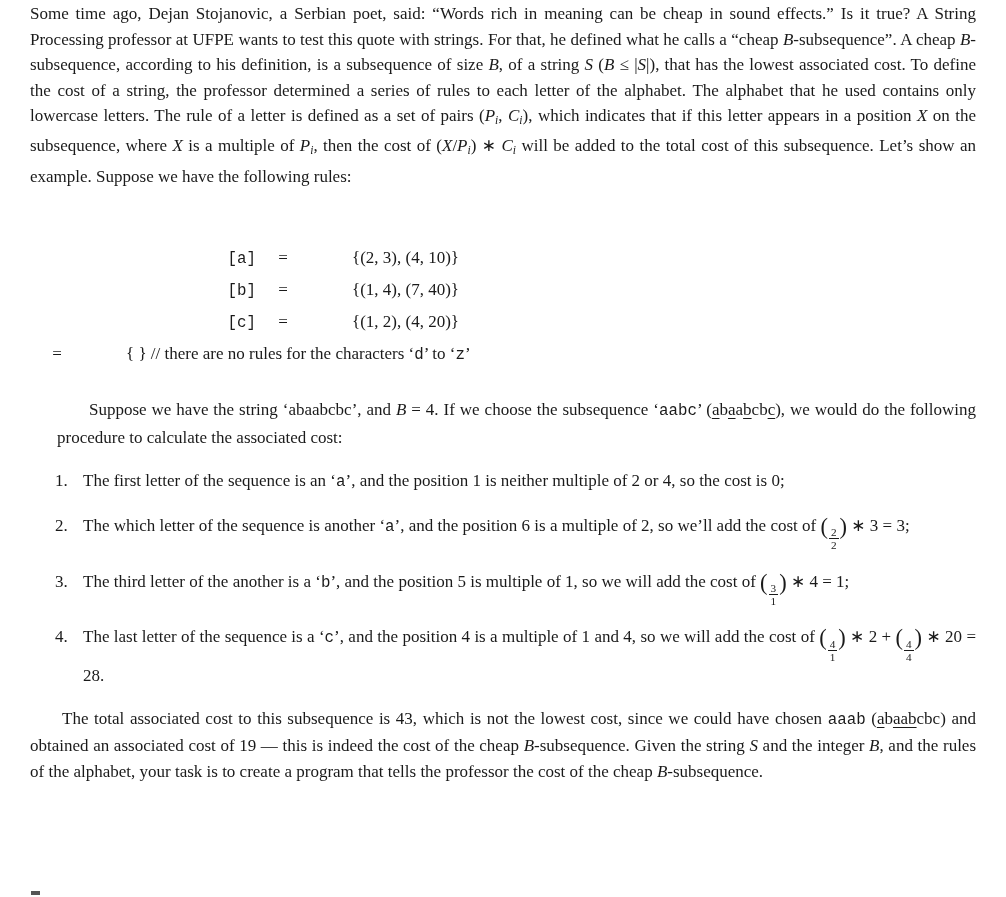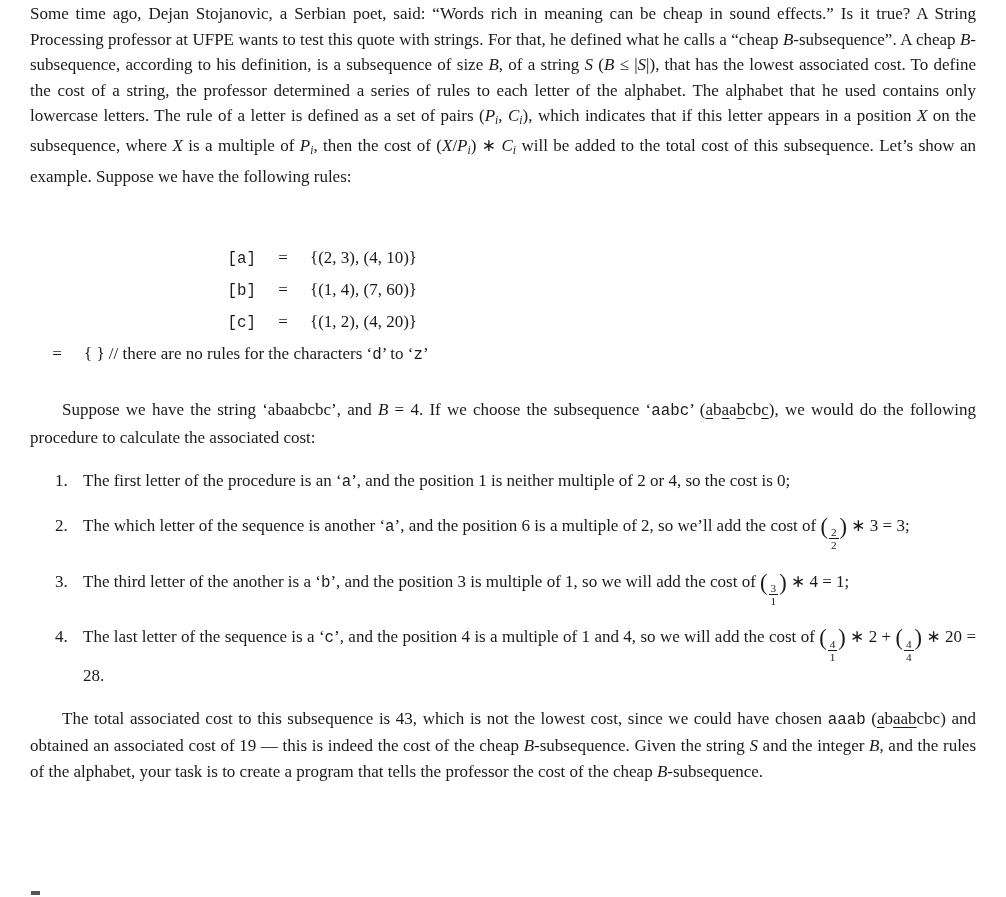--- a/index.html
+++ b/index.html
@@ -41,29 +41,29 @@
   .rules-block { margin-top: 56px; margin-bottom: 24px; }
   .eq-row { display: flex; align-items: baseline; height: 32px; }
   .eq-label {
     width: 226px;
     text-align: right;
     font-family: "Liberation Mono", monospace;
     font-size: 0.93em;
     flex: 0 0 auto;
   }
   .eq-sign { width: 54px; text-align: center; flex: 0 0 auto; }
-  .eq-rhs { flex: 1; text-align: left; }
+  .eq-rhs { flex: 1; text-align: left; margin-left: 42px; }
 
   
   .steps { margin-top: 18px; margin-bottom: 17px; }
   .step { position: relative; padding-left: 53px; text-align: justify; margin-bottom: 17px; }
   .step:last-child { margin-bottom: 0; }
   .step-num { position: absolute; left: 25px; top: 0; }
 
-  .example-intro { margin-top: 0; }
+  .example-intro { margin-top: 0; margin-left: 27px; }
   .conclusion { margin-top: 15px; }
 
   .next-section-partial {
     position: absolute;
     left: 31px;
     top: 891px;
     width: 9px;
     height: 4px;
     background: #555;
   }
@@ -75,50 +75,50 @@
 
 <div class="rules-block">
   <div class="eq-row">
     <span class="eq-label">[a]</span>
     <span class="eq-sign">=</span>
     <span class="eq-rhs"><span>{(2, 3), (4, 10)}</span></span>
   </div>
   <div class="eq-row">
     <span class="eq-label">[b]</span>
     <span class="eq-sign">=</span>
-    <span class="eq-rhs"><span>{(1, 4), (7, 60)}</span></span>
+    <span class="eq-rhs"><span>{(1, 4), (7, 40)}</span></span>
   </div>
   <div class="eq-row">
     <span class="eq-label">[c]</span>
     <span class="eq-sign">=</span>
     <span class="eq-rhs"><span>{(1, 2), (4, 20)}</span></span>
   </div>
   <div class="eq-row">
     <span class="eq-sign">=</span>
     <span class="eq-rhs"><span>{  } // there are no rules for the characters ‘</span><span class="seg-tt">d</span><span>’ to ‘</span><span class="seg-tt">z</span><span>’</span></span>
   </div>
 </div>
 
 <div class="para indent example-intro"><span>Suppose we have the string ‘abaabcbc’, and </span><span class="seg-i">B</span><span> = 4. If we choose the subsequence ‘</span><span class="seg-tt">aabc</span><span>’ (</span><span class="seg-u">a</span><span>b</span><span class="seg-u">a</span><span>a</span><span class="seg-u">b</span><span>c</span><span>b</span><span class="seg-u">c</span><span>), we would do the following procedure to calculate the associated cost:</span></div>
 
 <div class="steps">
   <div class="step">
     <span class="step-num">1.</span>
-    <span><span>The first letter of the procedure is an ‘</span><span class="seg-tt">a</span><span>’, and the position 1 is neither multiple of 2 or 4, so the cost is 0;</span></span>
+    <span><span>The first letter of the sequence is an ‘</span><span class="seg-tt">a</span><span>’, and the position 1 is neither multiple of 2 or 4, so the cost is 0;</span></span>
   </div>
   <div class="step">
     <span class="step-num">2.</span>
     <span><span>The which letter of the sequence is another ‘</span><span class="seg-tt">a</span><span>’, and the position 6 is a multiple of 2, so we’ll add the cost of </span><span class="seg-bp">(</span><span class="frac">
           <span class="fnum">2</span>
           <span class="fden">2</span>
         </span><span class="seg-bp">)</span><span> ∗ 3 = 3;</span></span>
   </div>
   <div class="step">
     <span class="step-num">3.</span>
-    <span><span>The third letter of the another is a ‘</span><span class="seg-tt">b</span><span>’, and the position 3 is multiple of 1, so we will add the cost of </span><span class="seg-bp">(</span><span class="frac">
+    <span><span>The third letter of the another is a ‘</span><span class="seg-tt">b</span><span>’, and the position 5 is multiple of 1, so we will add the cost of </span><span class="seg-bp">(</span><span class="frac">
           <span class="fnum">3</span>
           <span class="fden">1</span>
         </span><span class="seg-bp">)</span><span> ∗ 4 = 1;</span></span>
   </div>
   <div class="step">
     <span class="step-num">4.</span>
     <span><span>The last letter of the sequence is a ‘</span><span class="seg-tt">c</span><span>’, and the position 4 is a multiple of 1 and 4, so we will add the cost of </span><span class="seg-bp">(</span><span class="frac">
           <span class="fnum">4</span>
           <span class="fden">1</span>
         </span><span class="seg-bp">)</span><span> ∗ 2 + </span><span class="seg-bp">(</span><span class="frac">

